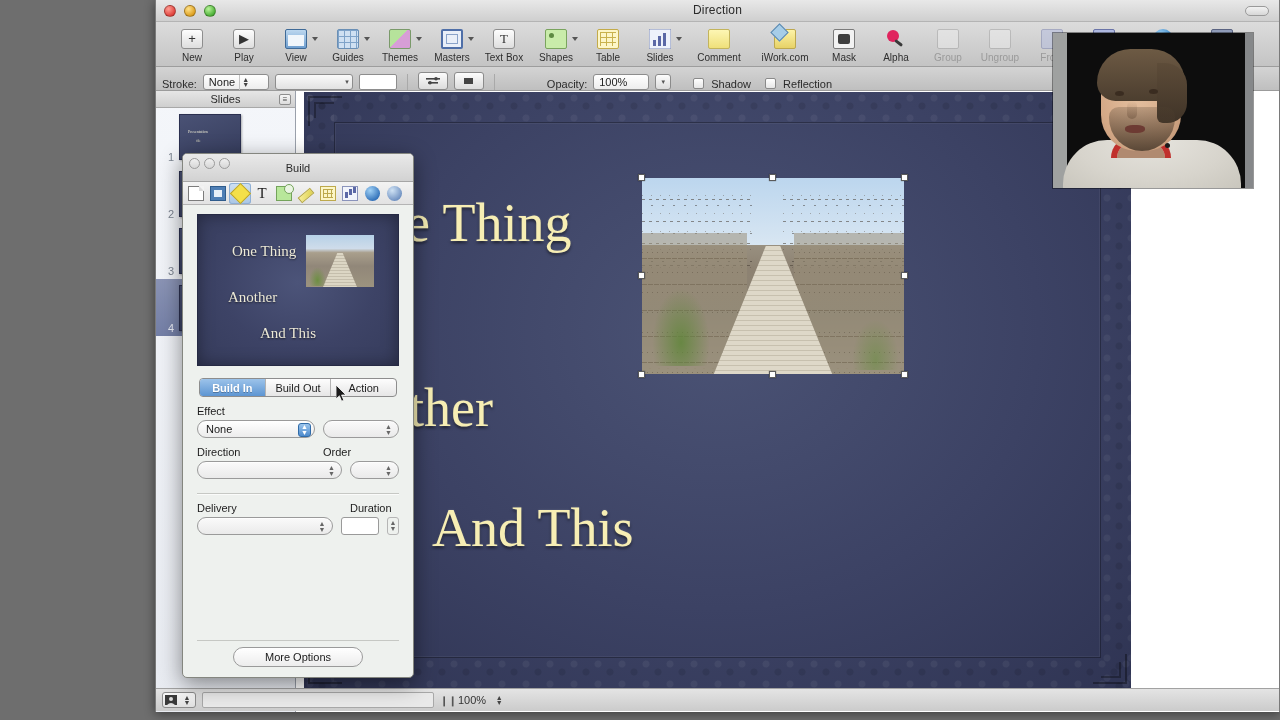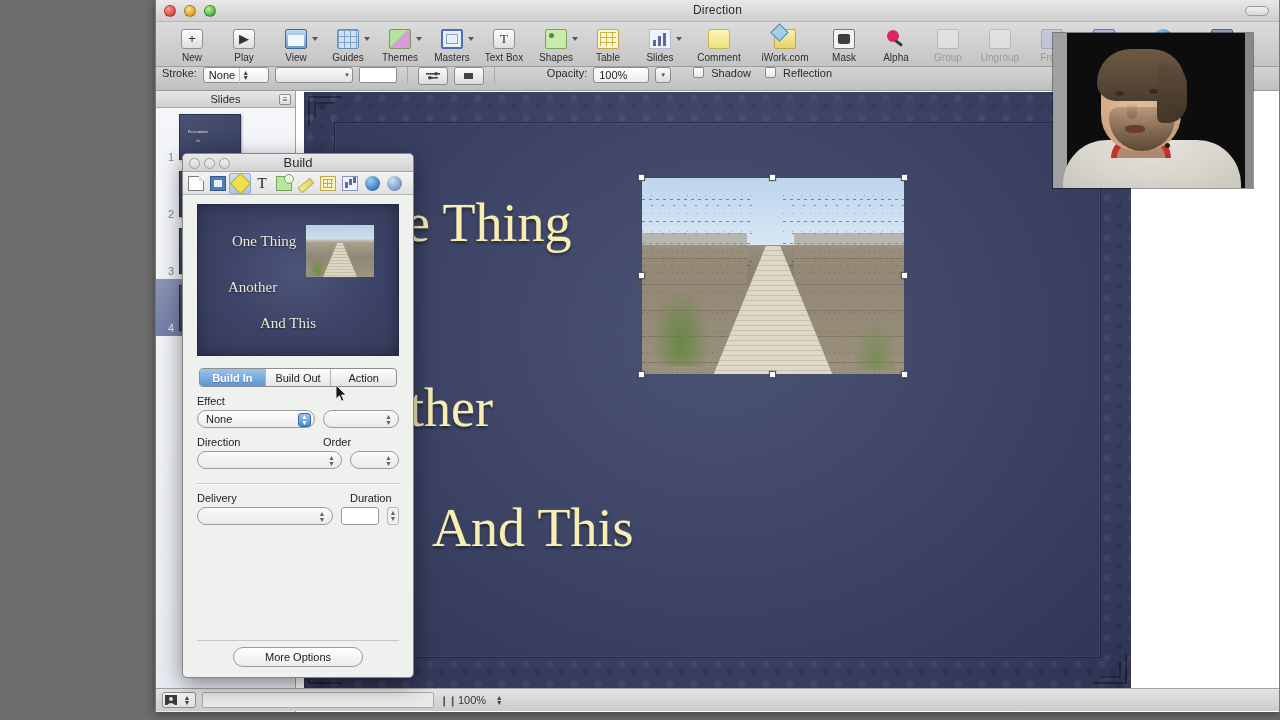--- a/index.html
+++ b/index.html
@@ -93,21 +93,21 @@
               background: radial-gradient(circle at 35% 30%, #9fd0f5, #2d7fc1 75%);
               color:#fff; font-style:italic; font-weight:bold; font-size:13px;
               display:flex;align-items:center;justify-content:center; font-family:"Liberation Serif",serif;}
   .ic-media { background:#8f9bb8; border:1px solid #5a6381; }
 
   
   #formatbar {
     position: relative; height: 24px;
     background: linear-gradient(180deg,#d4d4d4,#bfbfbf);
     border-bottom: 1px solid #9b9b9b;
-    display: flex; align-items: flex-start; padding-left: 6px; gap: 6px;
+    display: flex; align-items: flex-end; padding-left: 6px; gap: 6px;
     font-size: 11px; color: #2c2c2c;
   }
   .fb-label { font-size: 11px; color:#2b2b2b; }
   .combo {
     height: 16px; border: 1px solid #8d8d8d; border-radius: 3px;
     background: linear-gradient(180deg,#fff,#ededed);
     display:flex; align-items:center; padding: 0 2px 0 5px; font-size: 11px; color:#222;
     position: relative;
   }
   .stepper {
@@ -272,25 +272,25 @@
 
   
   #build-window {
     position:absolute; left: 182px; top: 153px; width: 232px; height: 525px;
     background: #eef1ee;
     border: 1px solid #84867f; border-radius: 5px;
     box-shadow: 0 6px 22px rgba(0,0,0,.45);
     overflow: hidden;
   }
   #build-title {
-    position:relative; height: 18px;
+    position:relative; height: 28px;
     background: linear-gradient(180deg,#e9e9e9,#d2d2d2);
     border-bottom: 1px solid #a6a6a6;
     display:flex; align-items:center; justify-content:center;
-    font-size: 13px; color:#2b2b2b;
+    font-size: 11px; color:#2b2b2b;
   }
   #build-title .wl { position:absolute; top:4px; width:11px;height:11px;border-radius:50%;
     border:1px solid #9b9b9b; background: linear-gradient(180deg,#f0f0f0,#d6d6d6); }
   #build-title .wl.a { left: 6px; } #build-title .wl.b { left: 21px; } #build-title .wl.c { left: 36px; }
   #insp-toolbar {
     height: 23px; background: linear-gradient(180deg,#f3f3f3,#e2e2e2);
     border-bottom: 1px solid #b4b4b4; display:flex; align-items:center; padding: 0 2px;
   }
   .insp-btn { width: 22px; height: 21px; display:flex; align-items:center; justify-content:center; }
   .insp-btn.active { background: linear-gradient(180deg,#cfe0f2,#a9c6e6); border-radius:3px; box-shadow: inset 0 0 0 1px #8fb0d5;}

